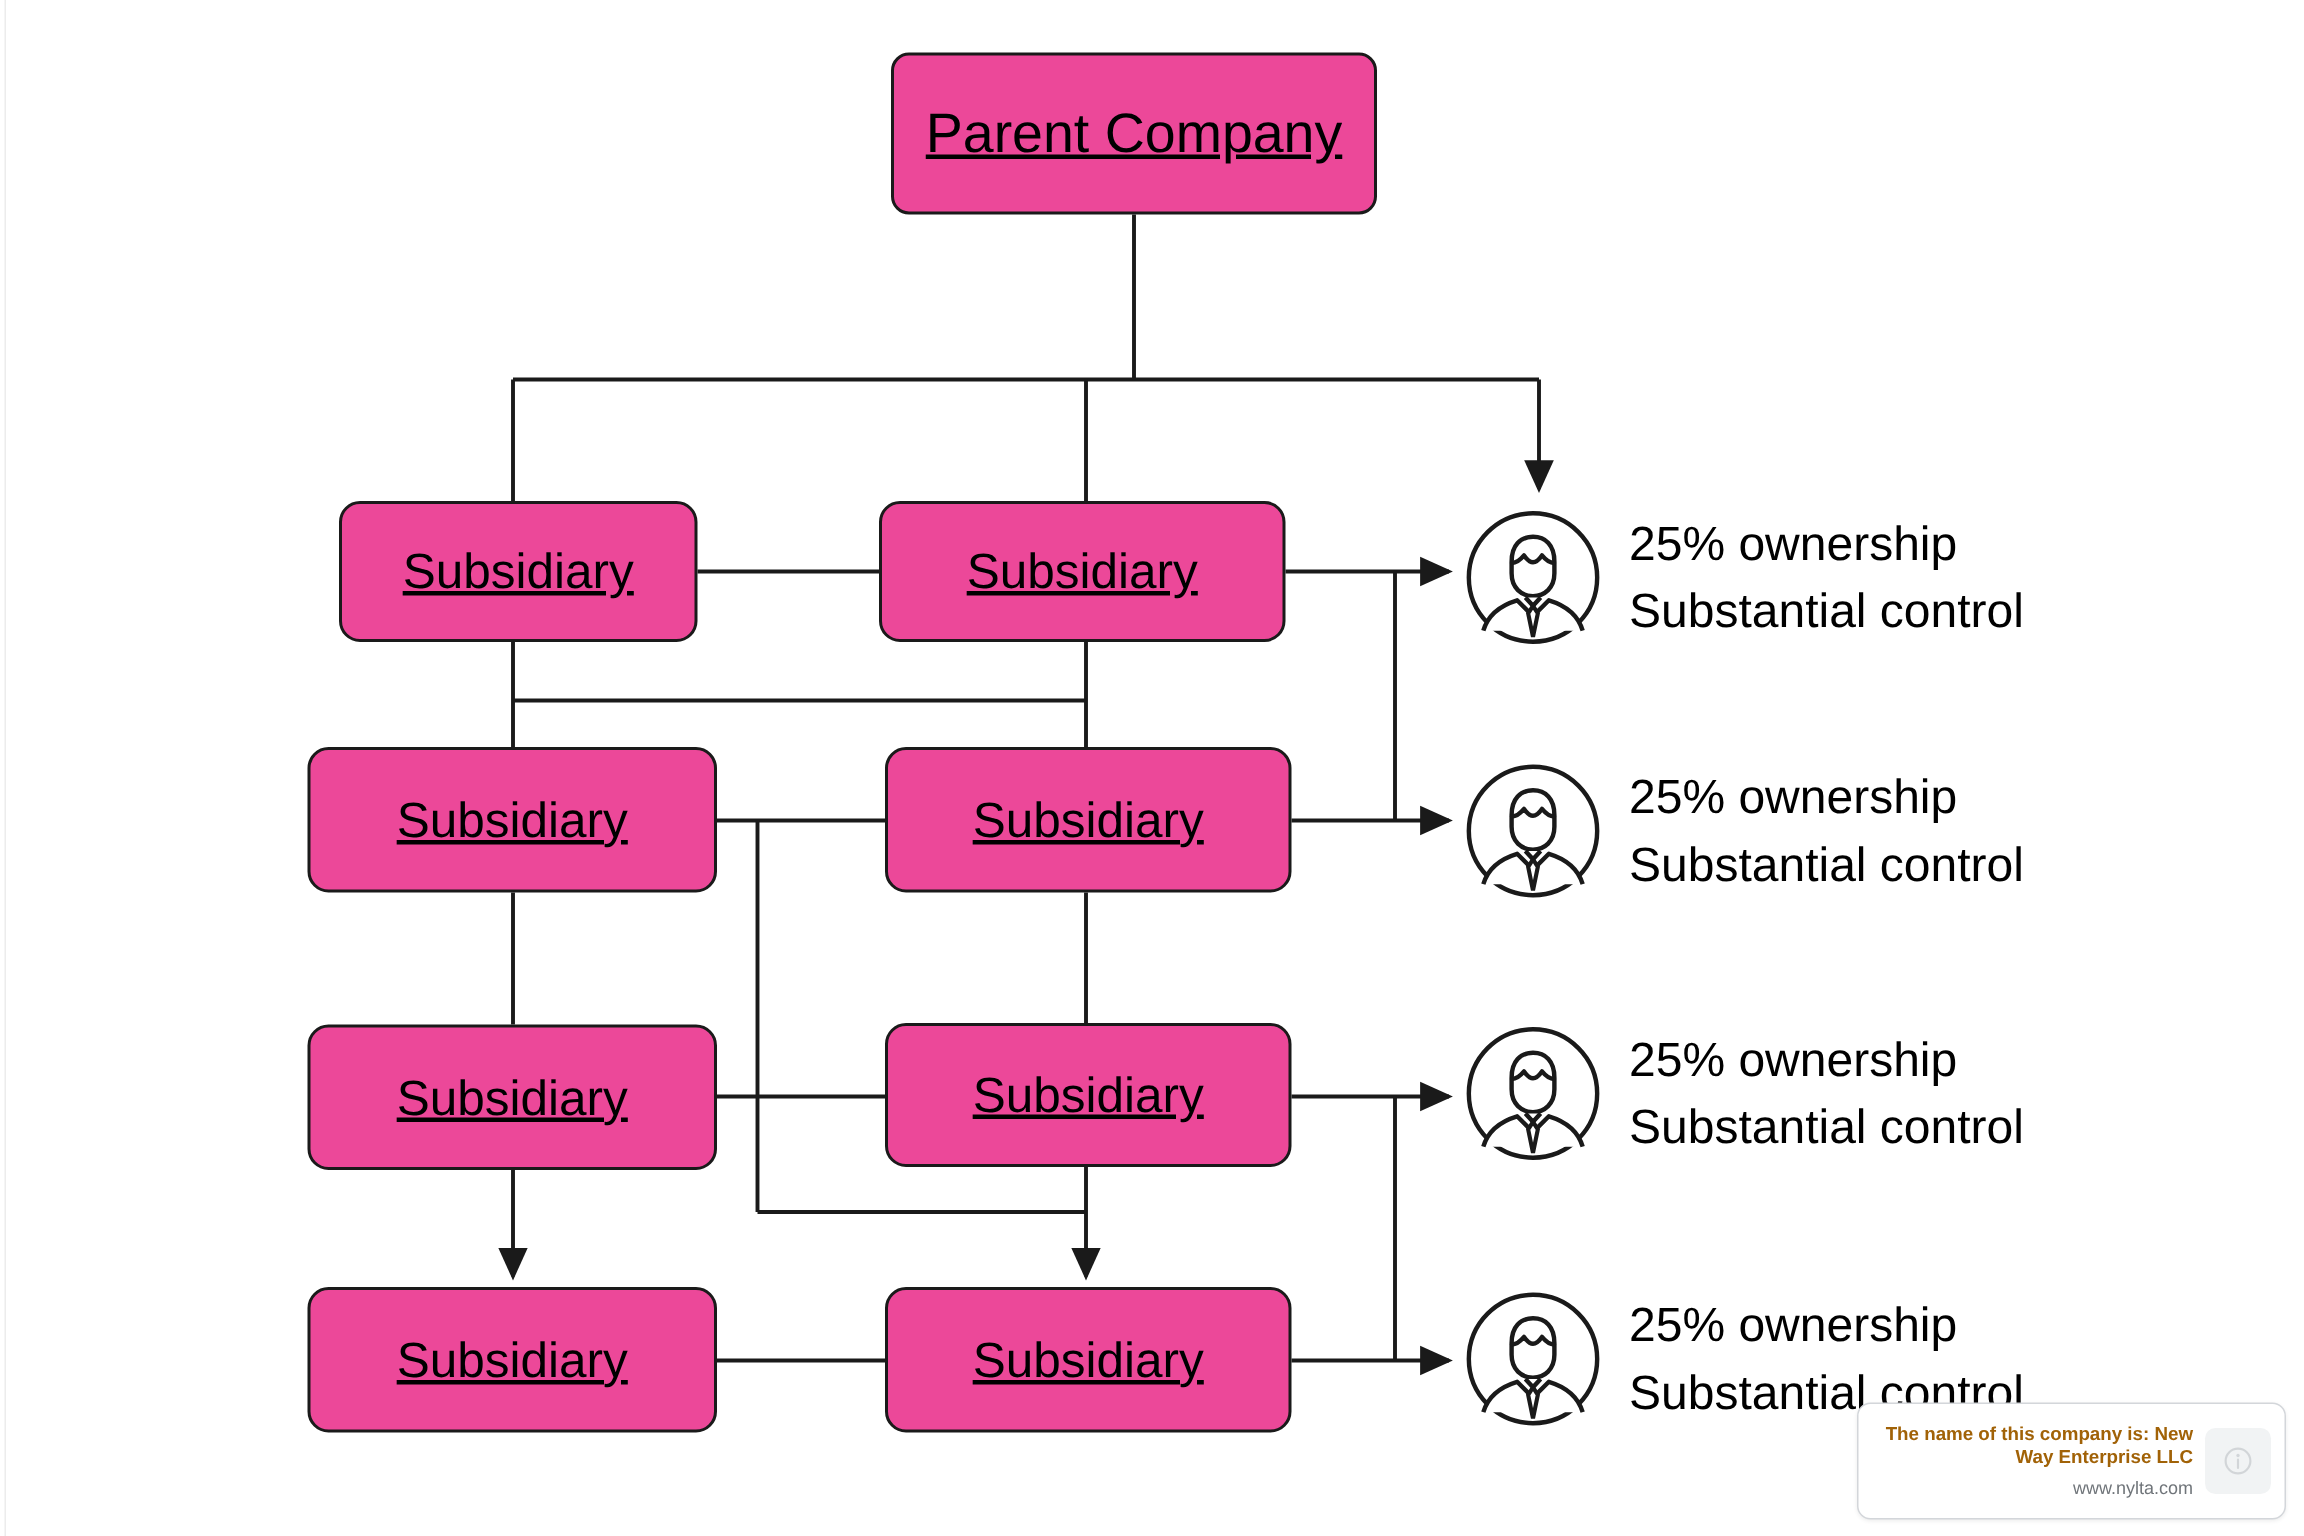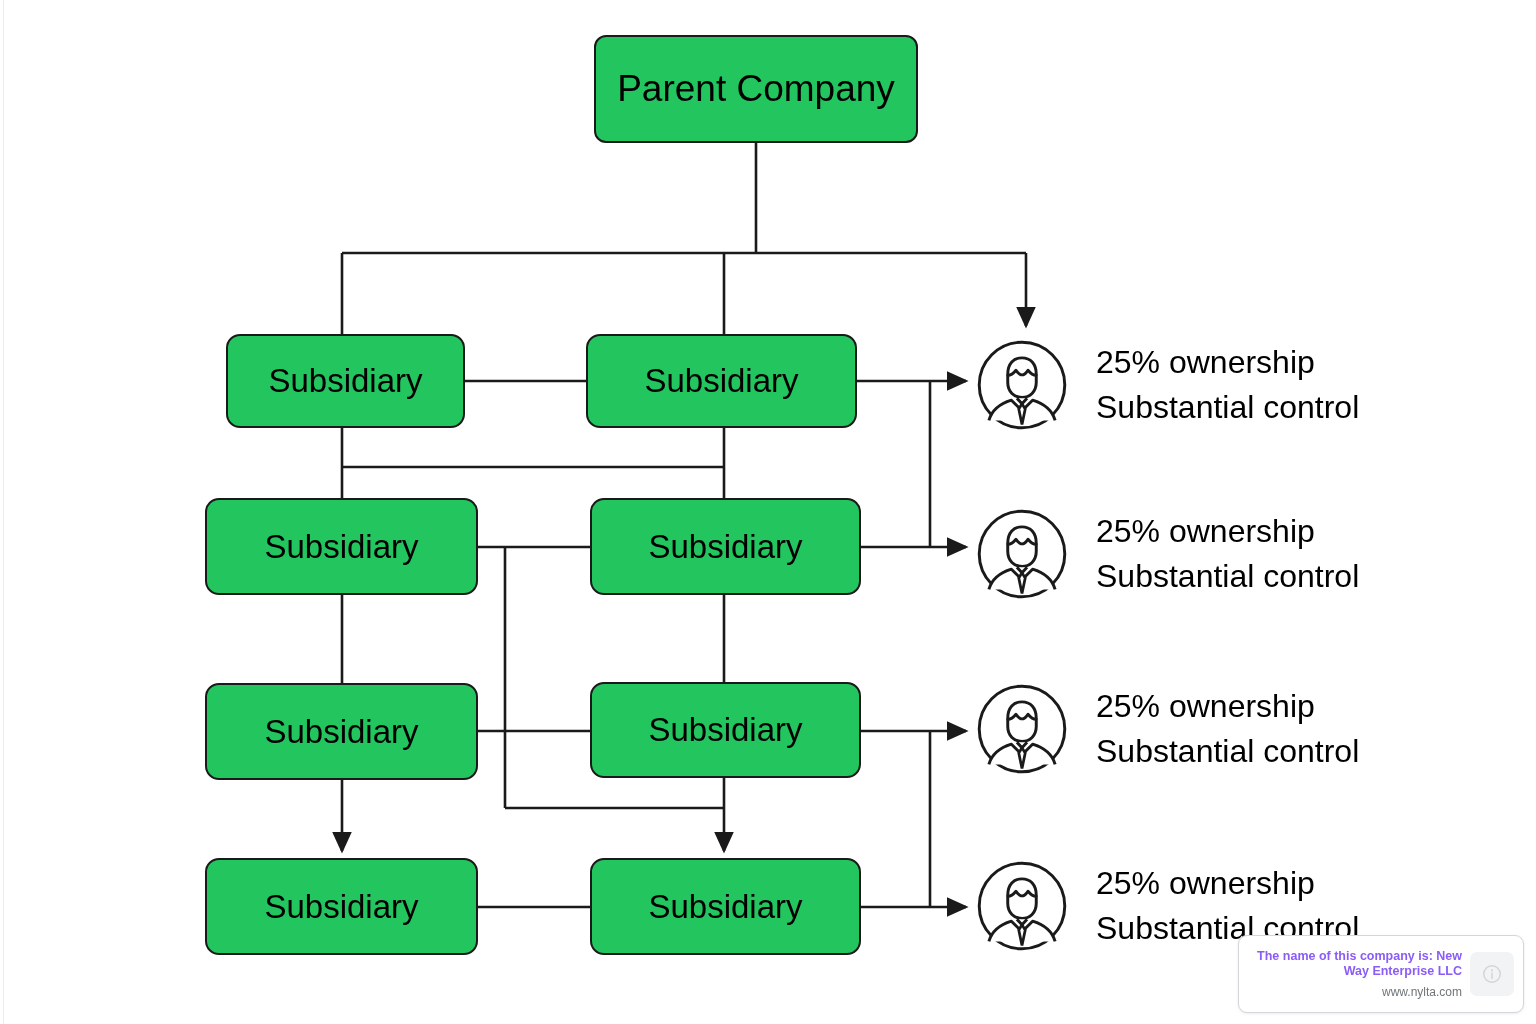--- a/index.html
+++ b/index.html
@@ -18,49 +18,50 @@
   #edges {
     position: absolute;
     left: 0; top: 0;
     width: 1536px;
     height: 1024px;
     pointer-events: none;
   }
   .node {
     position: absolute;
     box-sizing: border-box;
-    background: #22c55e;
+    background: #ec4899;
     border: 2.4px solid #1a1a1a;
     border-radius: 14px;
     display: flex;
     align-items: center;
     justify-content: center;
     color: #000000;
     z-index: 3;
+    text-decoration: underline;
   }
   .node.parent {
     font-size: 37px;
     border-radius: 12px;
   }
   .node.sub {
     font-size: 33px;
   }
   .owner-row {
     position: absolute;
     display: flex;
     align-items: center;
     z-index: 3;
   }
   .owner-icon {
     width: 92px;
     height: 92px;
     flex: 0 0 92px;
   }
   .owner-text {
-    margin-left: 28px;
+    margin-left: 18px;
     color: #000000;
     font-size: 32px;
     line-height: 1.42;
     white-space: nowrap;
   }
   .owner-text .line { display: block; }
   .watermark {
     position: absolute;
     left: 1238px;
     top: 935px;
@@ -80,21 +81,21 @@
   .wm-left {
     display: flex;
     flex-direction: column;
     justify-content: center;
     flex: 1 1 auto;
     min-width: 0;
   }
   .wm-title {
     font-size: 12.5px;
     font-weight: bold;
-    color: #8b5cf6;
+    color: #a16207;
     text-align: right;
     line-height: 1.18;
     padding-right: 2px;
   }
   .wm-url {
     font-size: 12px;
     color: #70757a;
     text-align: right;
     margin-top: 6px;
     padding-right: 2px;

